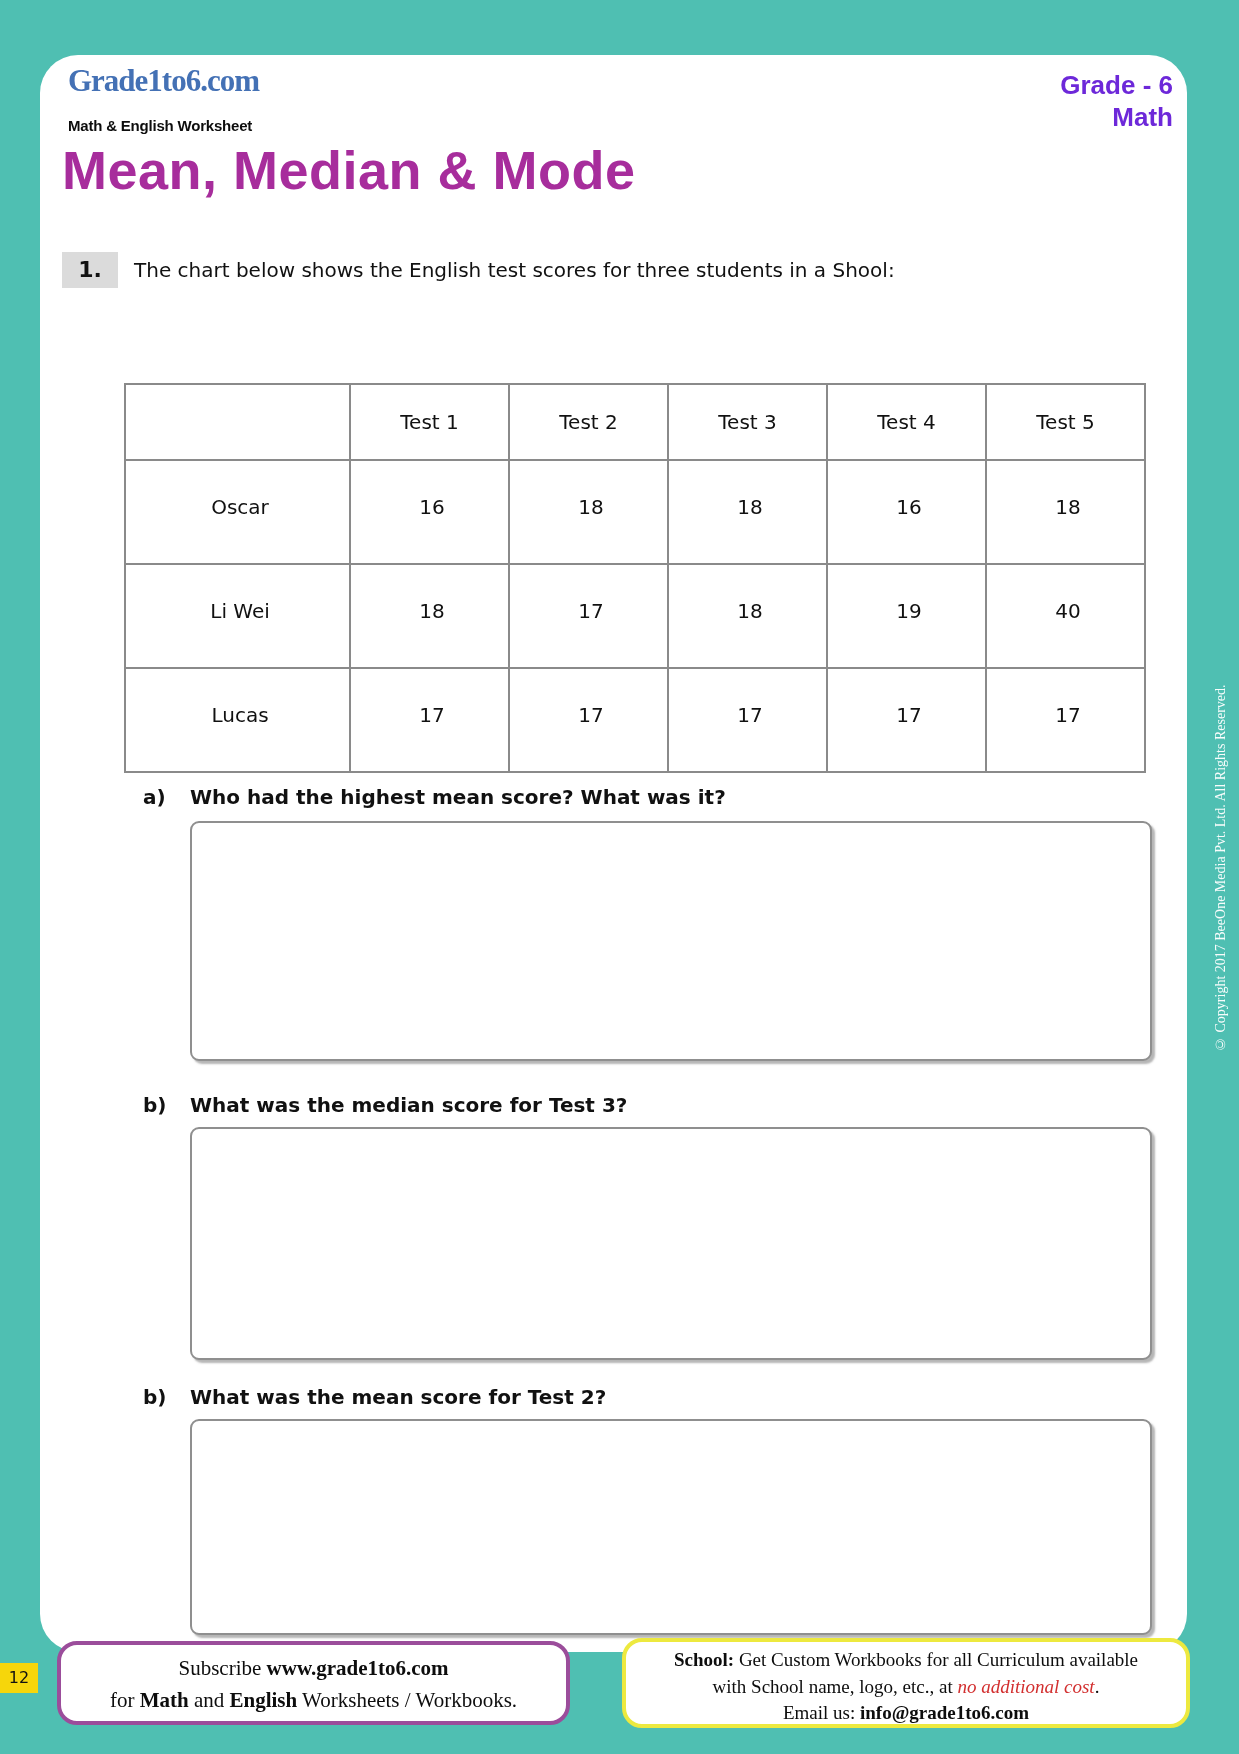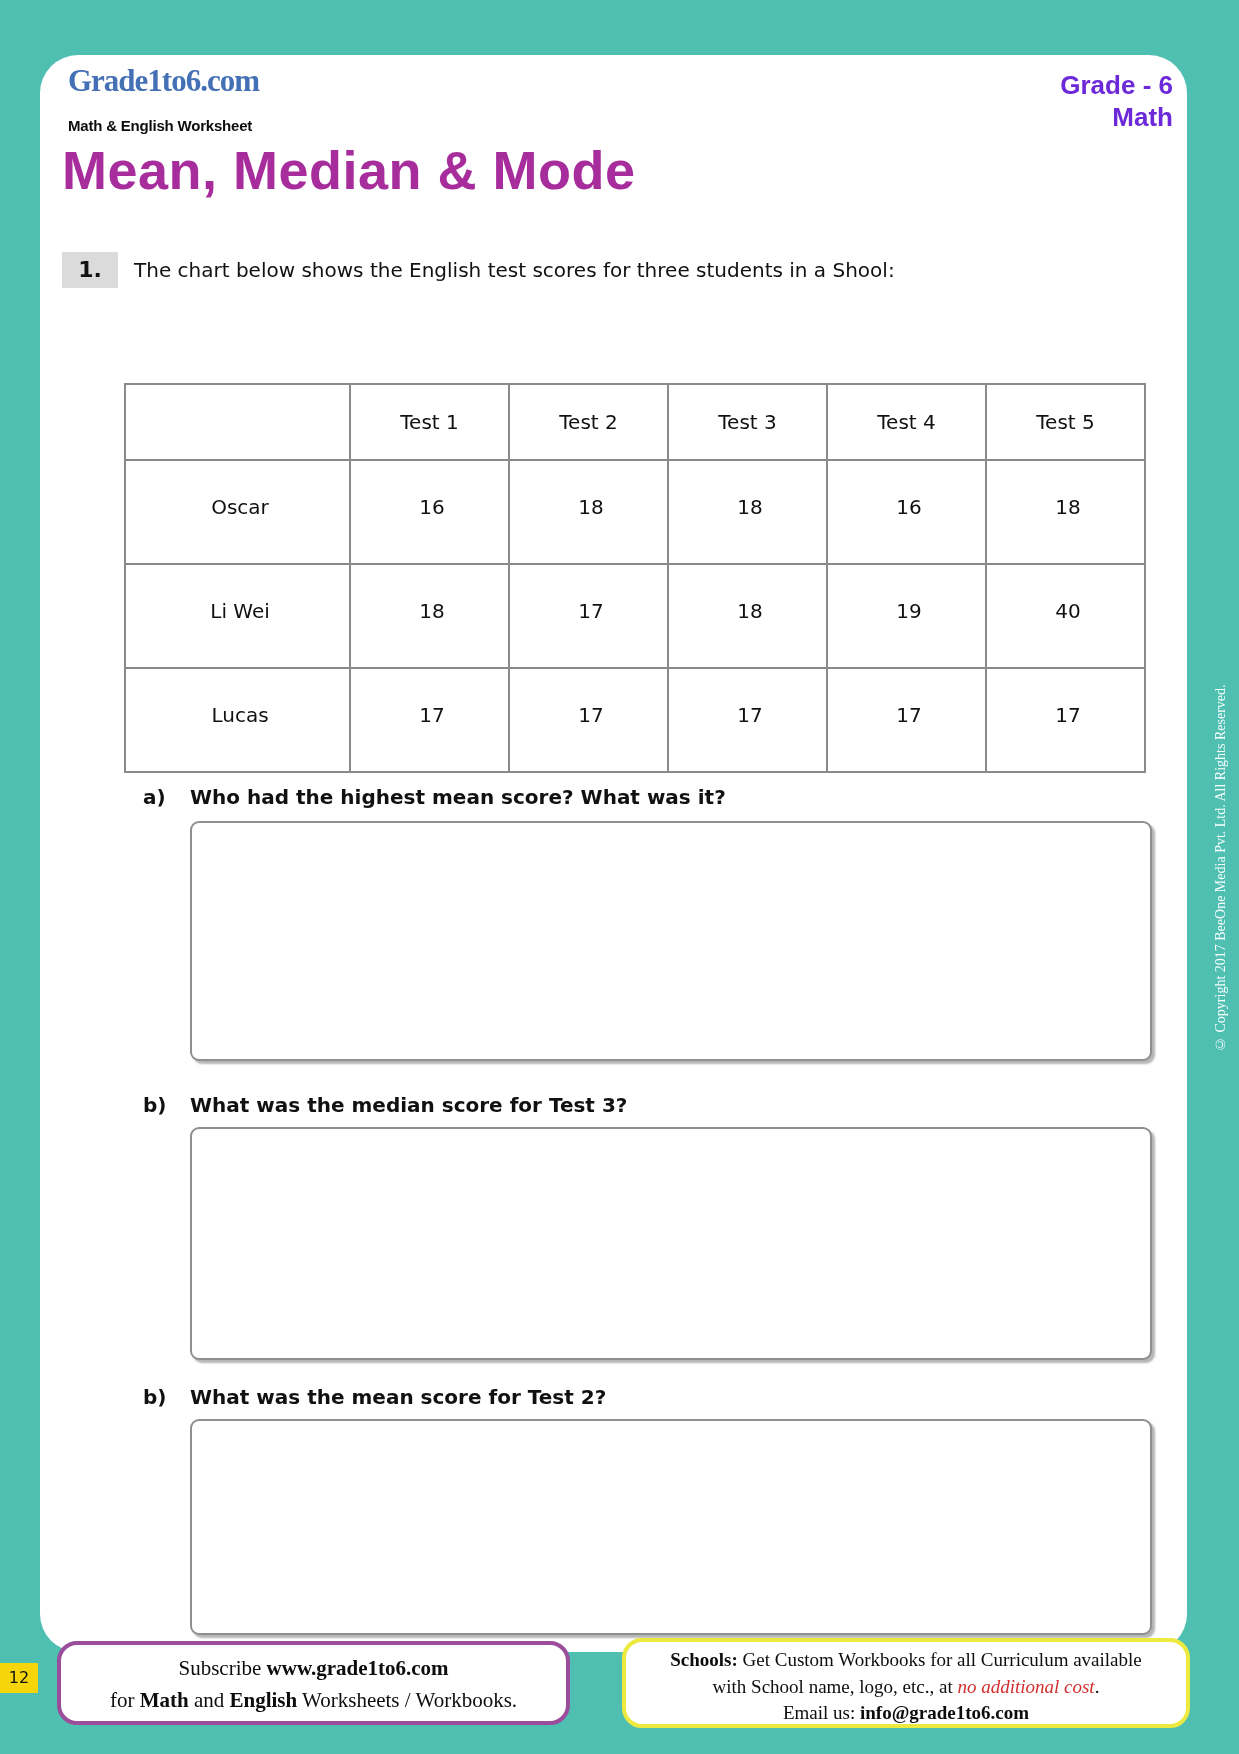--- a/index.html
+++ b/index.html
@@ -158,17 +158,17 @@
   <div class="copyright">© Copyright 2017 BeeOne Media Pvt. Ltd. All Rights Reserved.</div>
 
   <div class="pagenum">12</div>
 
   <div class="fbox fbox-left">
     <div><span>Subscribe </span><span class="b">www.grade1to6.com</span></div>
     <div><span>for </span><span class="b">Math</span><span> and </span><span class="b">English</span><span> Worksheets / Workbooks.</span></div>
   </div>
 
   <div class="fbox fbox-right">
-    <div><span class="b">Schools:</span><span> Get Custom Workbooks for all Curriculum available</span></div>
+    <div><span class="b">School:</span><span> Get Custom Workbooks for all Curriculum available</span></div>
     <div><span>with School name, logo, etc., at </span><span class="red-i">no additional cost</span><span>.</span></div>
     <div><span>Email us: </span><span class="b">info@grade1to6.com</span></div>
   </div>
 </div>
 
 </body></html>

